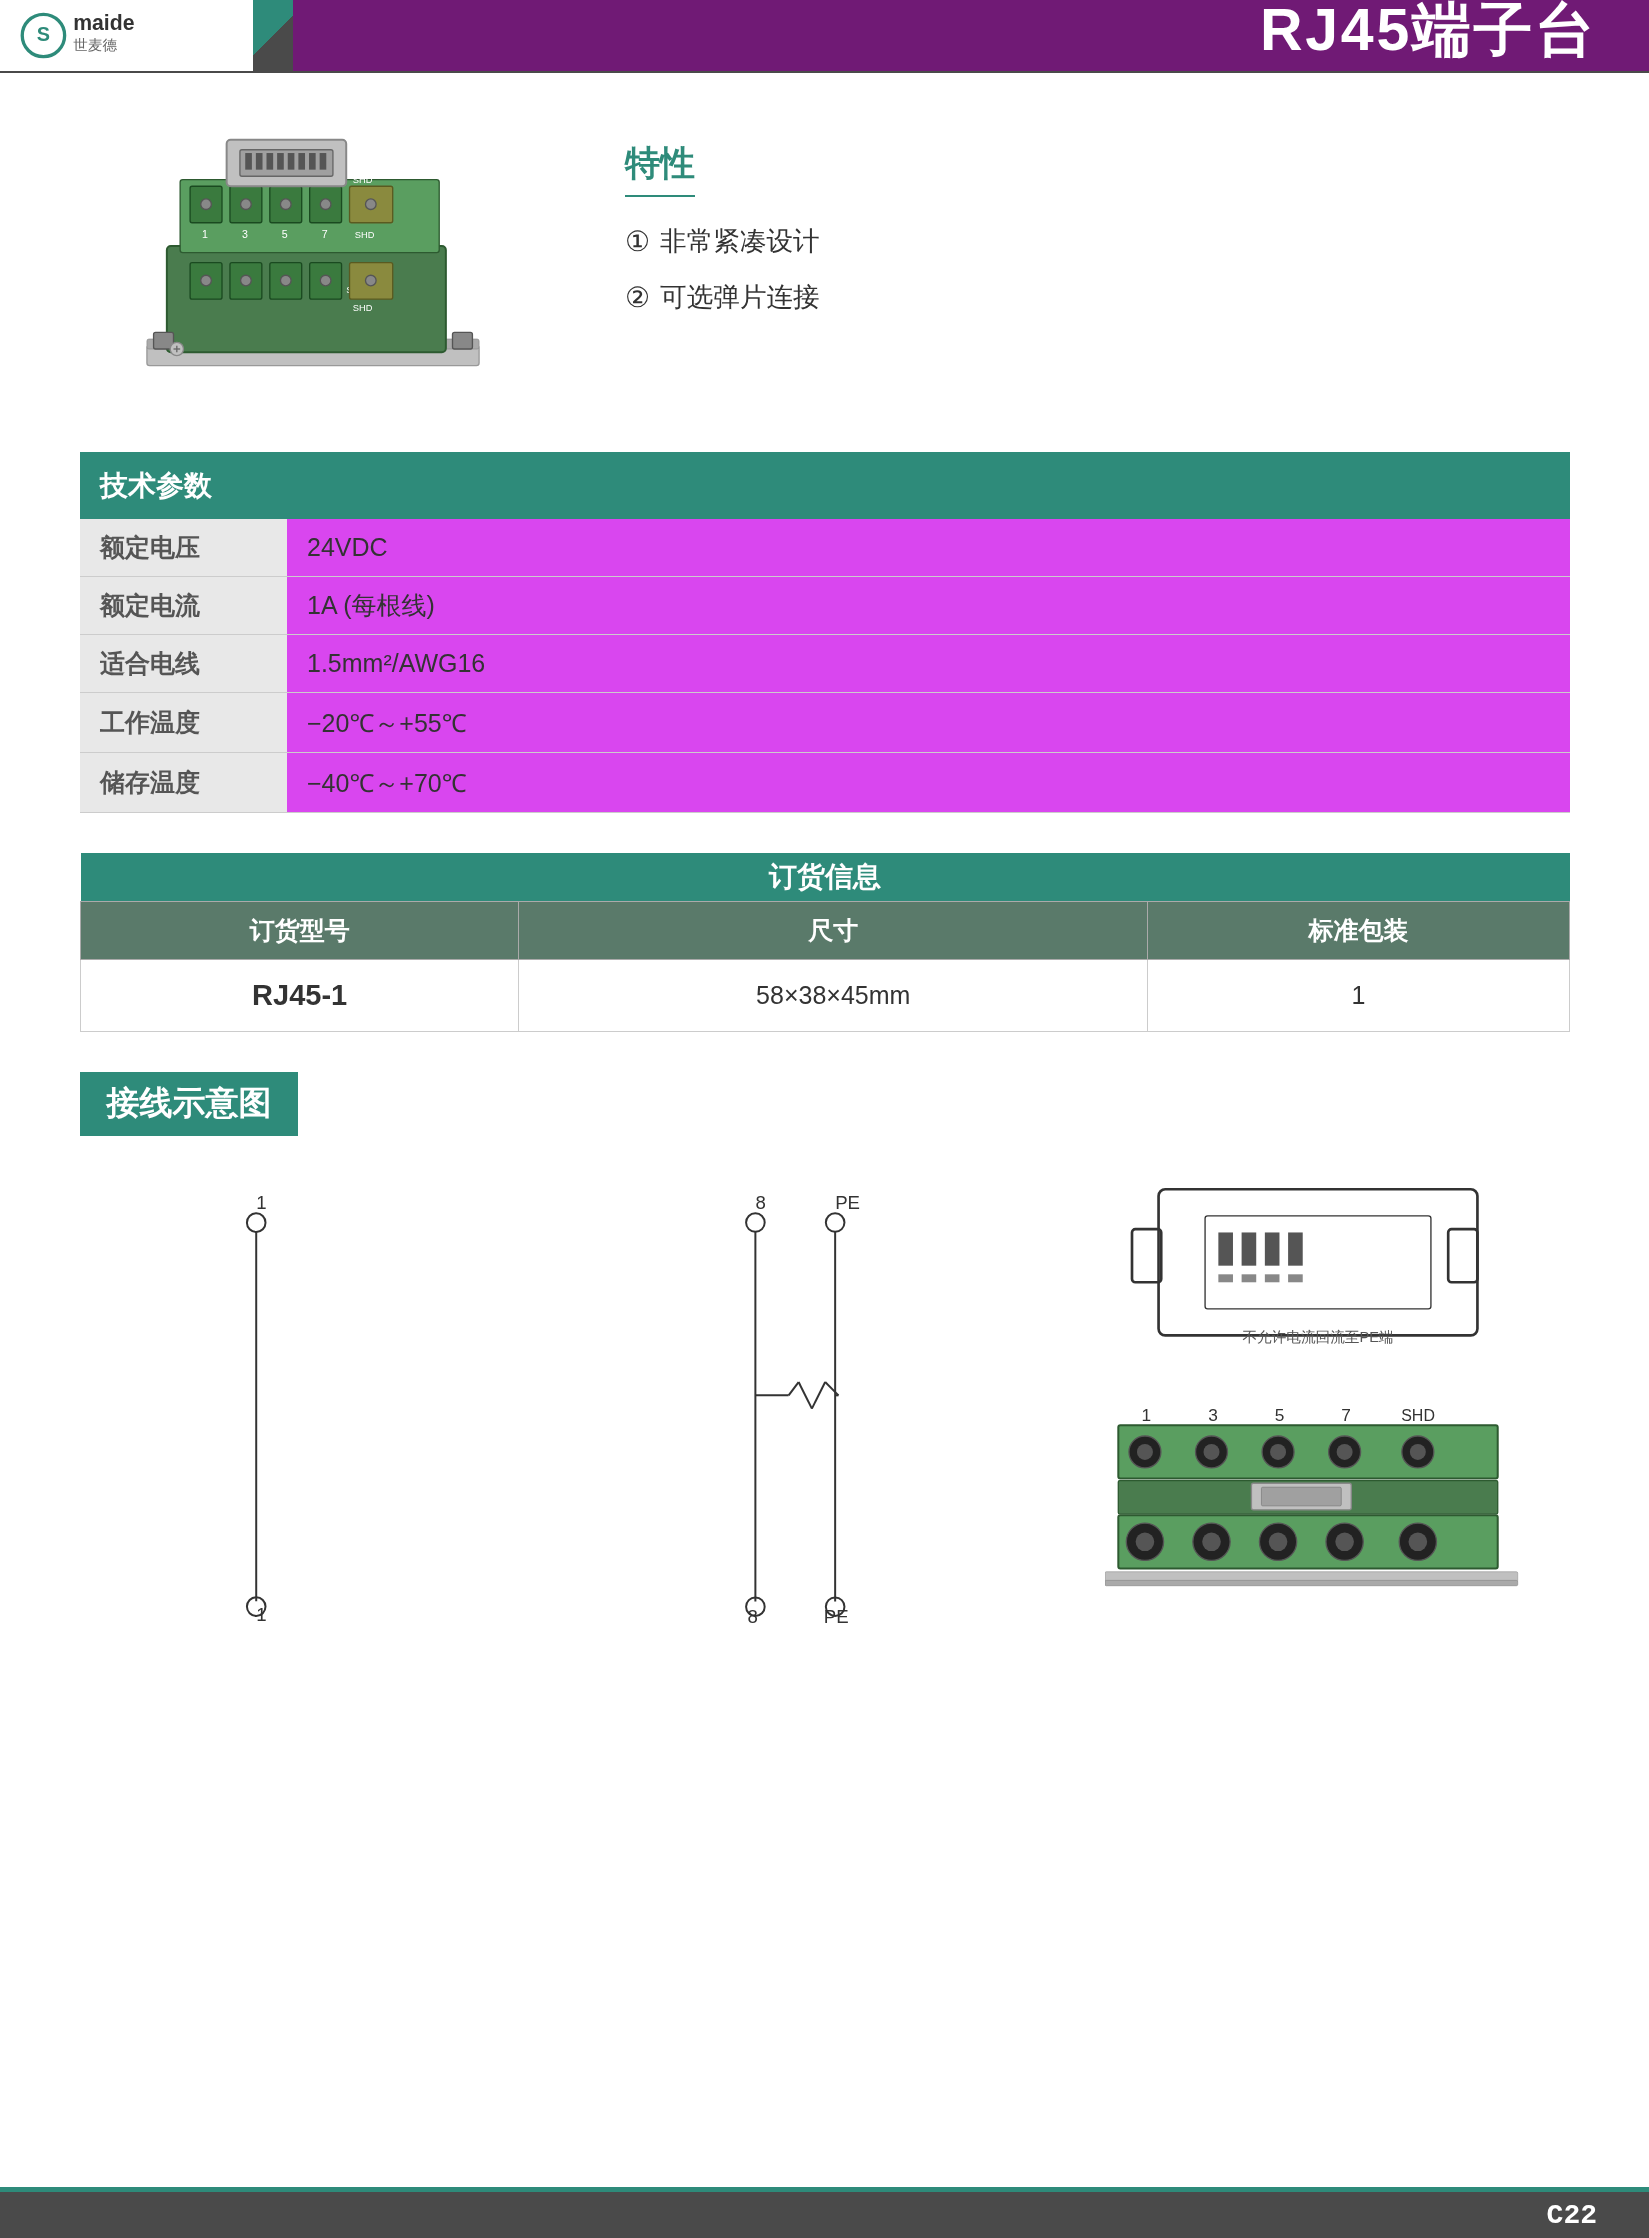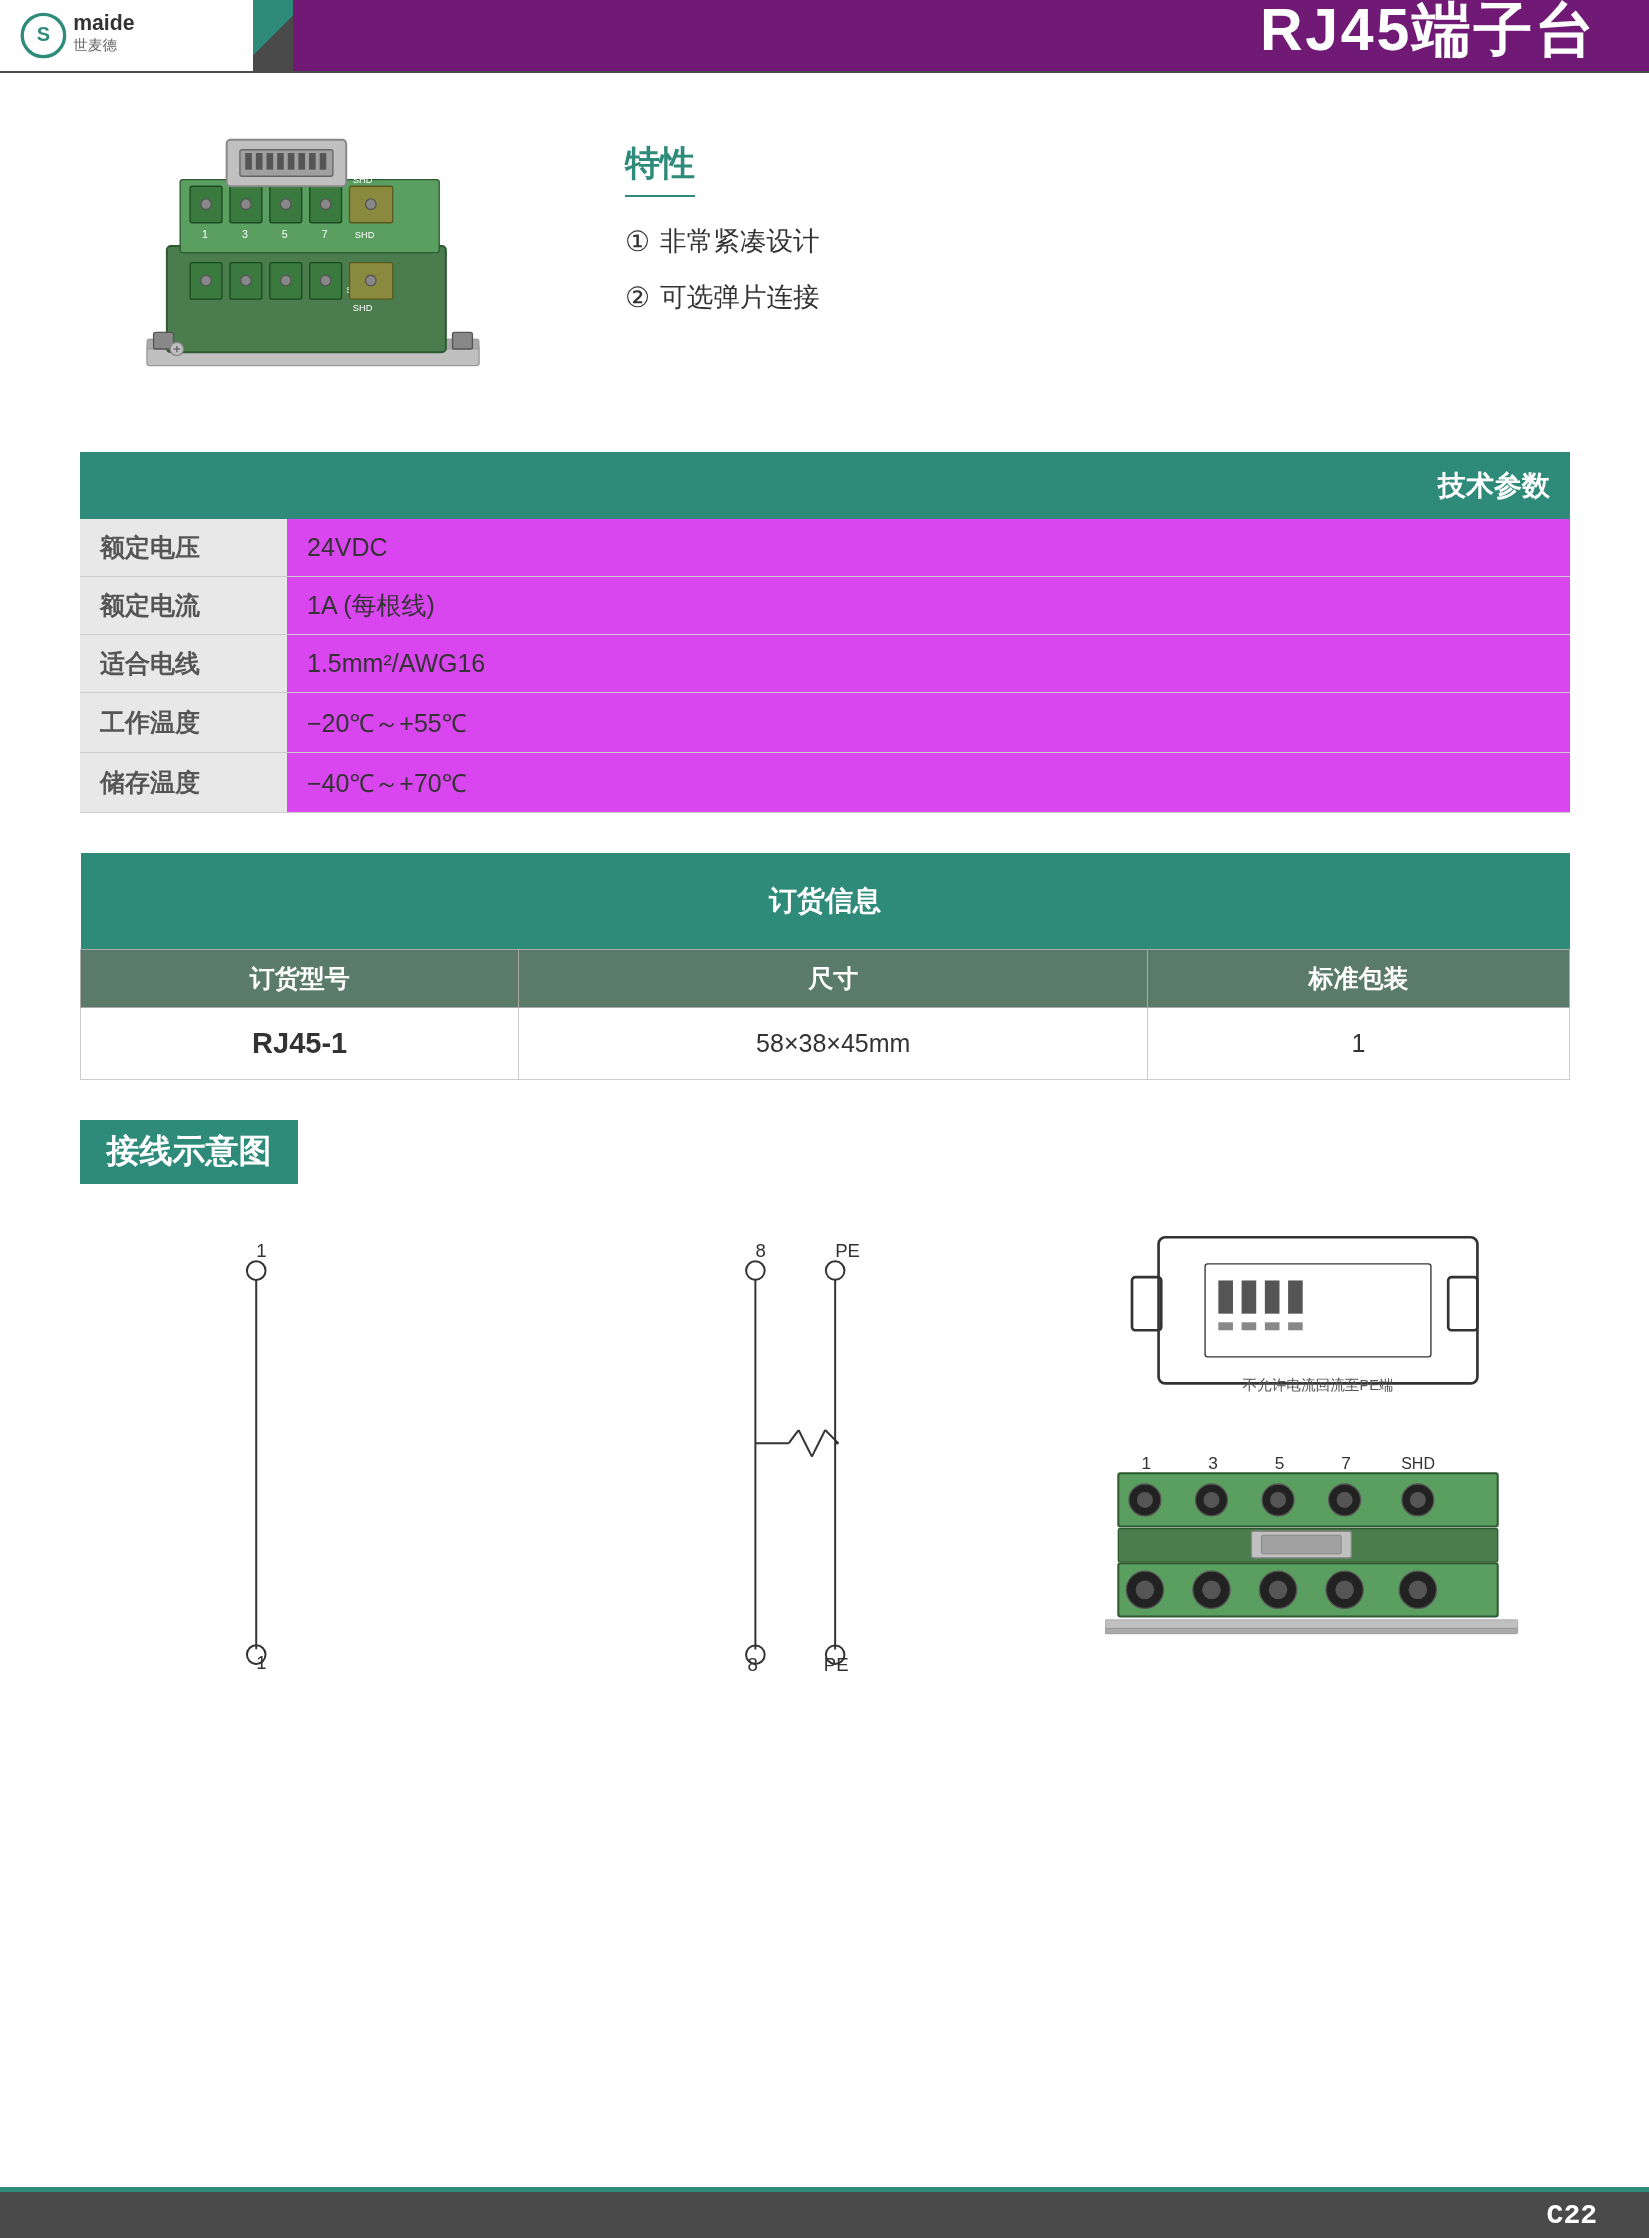--- a/index.html
+++ b/index.html
@@ -98,21 +98,21 @@
       margin-bottom: 40px;
     }
     .tech-table {
       width: 100%;
       border-collapse: collapse;
       font-size: 25px;
     }
     .tech-table .table-header-row td {
       background: #2e8b7a;
       color: #ffffff;
-      text-align: right;
+      text-align: left;
       padding: 14.6px 20px;
       font-weight: bold;
       font-size: 28px;
     }
     .tech-table .param-row td {
       padding: 12px 20px;
       border-bottom: 0.7px solid #cccccc;
       color: #333;
     }
     .tech-table .param-row td:first-child {
@@ -128,21 +128,21 @@
     .order-table {
       width: 100%;
       border-collapse: collapse;
       font-size: 25px;
       margin-top: 0;
     }
     .order-table .table-header-row td {
       background: #2e8b7a;
       color: #ffffff;
       text-align: center;
-      padding: 29px 20px;
+      padding: 5px 20px;
       font-weight: bold;
       font-size: 28px;
     }
     .order-table .col-header-row td {
       background: #5a7a6a;
       color: #ffffff;
       text-align: center;
       padding: 12px 15px;
       font-weight: bold;
       font-size: 25px;

